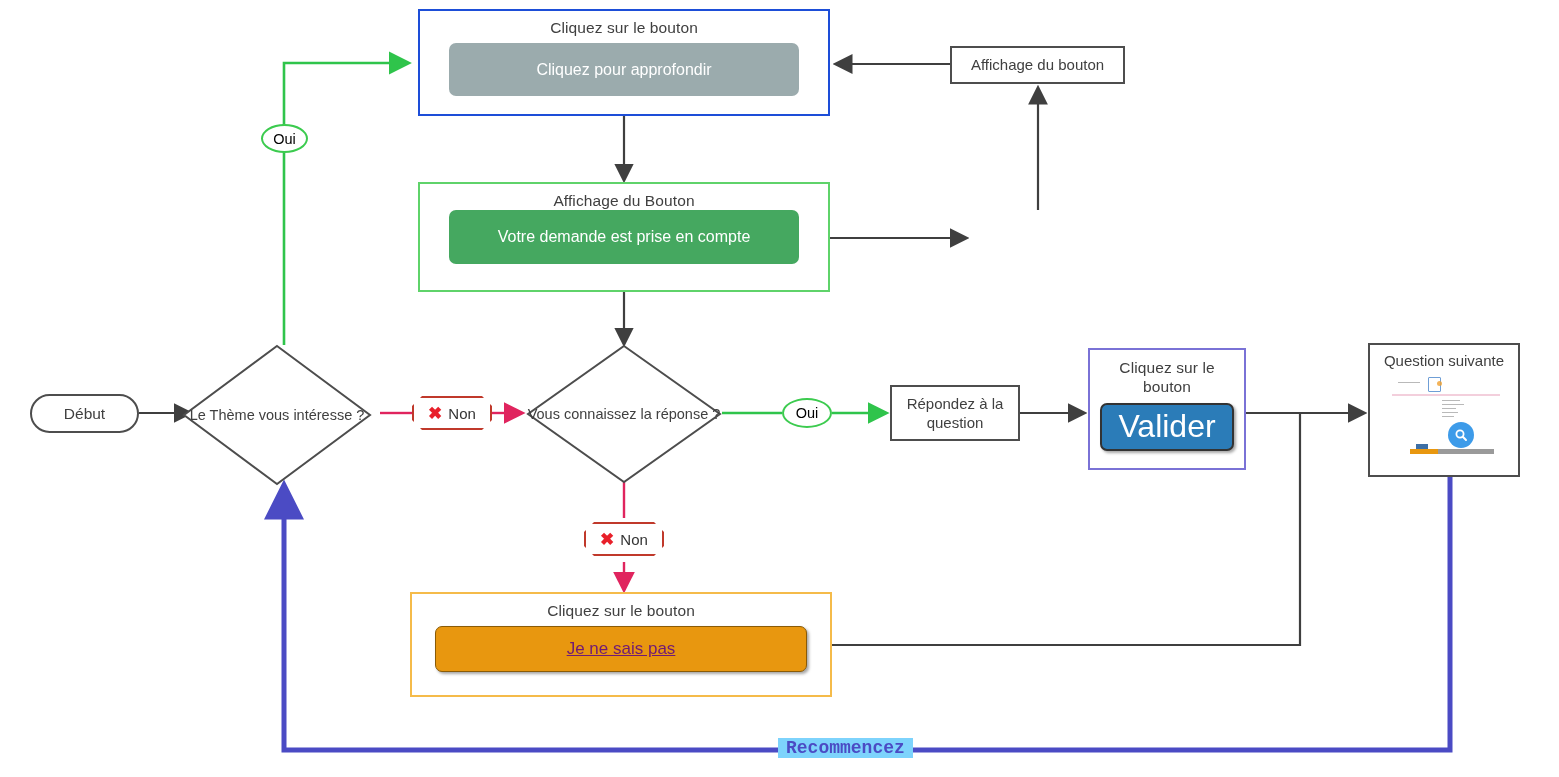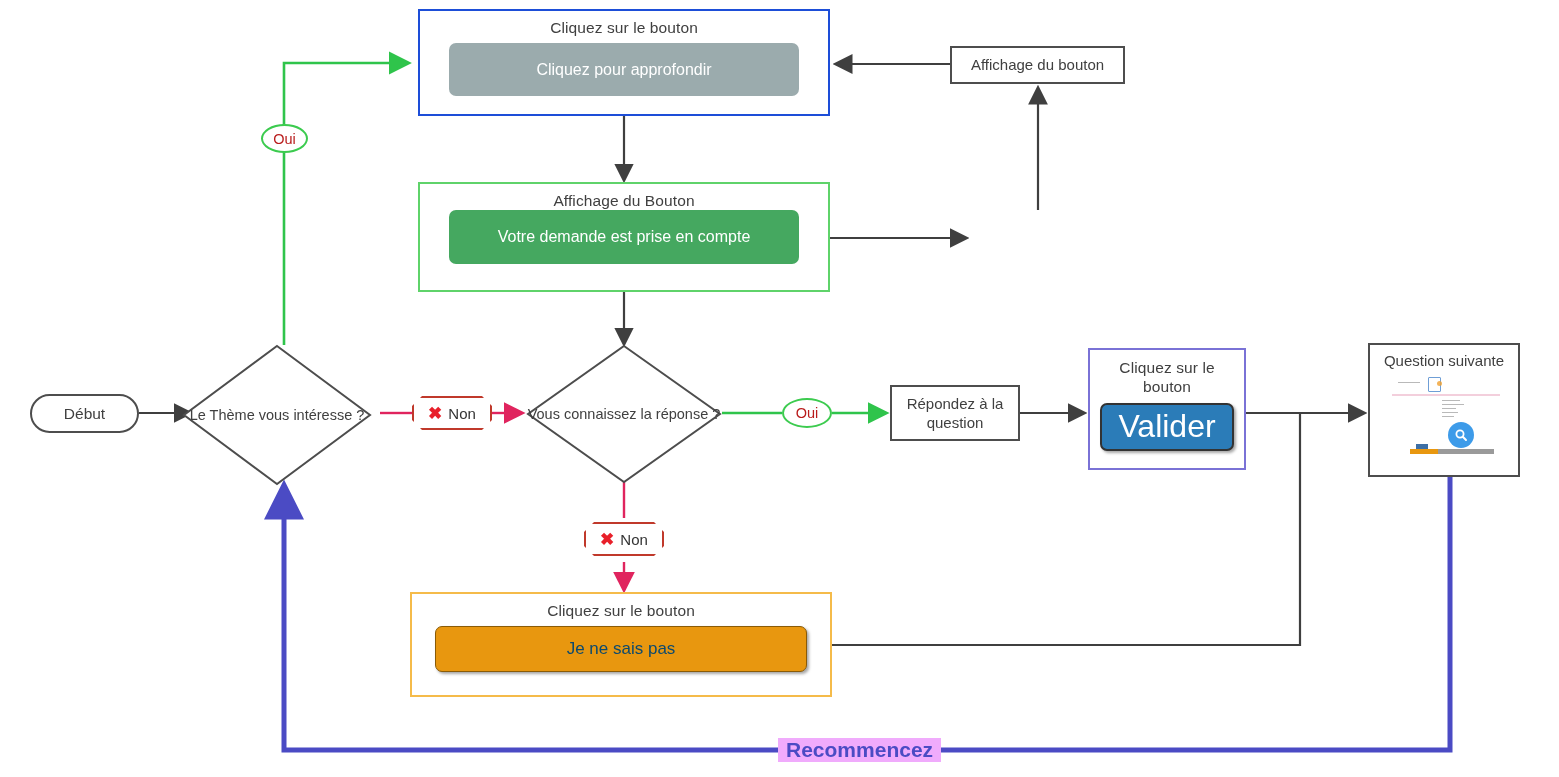--- a/index.html
+++ b/index.html
@@ -13,58 +13,58 @@
   .card{border:2px solid #1d4ed8;display:flex;flex-direction:column;align-items:center;justify-content:flex-start;}
   .card .cap{font-size:15.5px;color:#404040;margin-top:8px;letter-spacing:.1px;}
   .btn{border-radius:7px;display:flex;align-items:center;justify-content:center;font-size:16px;color:#ffffff;}
 
   .card.green{border-color:#5fd36a;}
   .card.orange{border-color:#f5bb4a;}
   .card.violet{border-color:#7a72d6;}
 
   .btn.gray{background:#9babad;}
   .btn.green{background:#45a860;}
-  .btn.orange{background:#e8970f;color:#0c4a6e;border:1px solid #8a5b07;box-shadow:2px 2px 3px rgba(0,0,0,.35);}
+  .btn.orange{background:#e8970f;color:#701a75;border:1px solid #8a5b07;box-shadow:2px 2px 3px rgba(0,0,0,.35);text-decoration:underline;}
   .btn.blue{background:#2b7cb8;border:2px solid #333;box-shadow:2px 2px 3px rgba(0,0,0,.35);}
 
   
   .rect{border:2px solid #4d4d4d;display:flex;align-items:center;justify-content:center;text-align:center;
         font-size:15px;color:#404040;line-height:1.28;}
   .rect.greenline{border-color:#7fe08a;}
 
   
   .term{border:2px solid #4d4d4d;border-radius:24px;display:flex;align-items:center;justify-content:center;
         font-size:15.5px;color:#404040;}
 
   
   .diamond{position:absolute;}
   .diamond .dlabel{position:absolute;left:0;top:0;width:100%;height:100%;display:flex;align-items:center;
         justify-content:center;text-align:center;font-size:14.5px;color:#404040;line-height:1.3;}
 
   
   .oui{border:2px solid #3ccb4f;border-radius:50%;display:flex;align-items:center;justify-content:center;
-       font-size:14.5px;color:#b91c1c;background:#fff;}
+       font-size:14.5px;color:#000000;background:#fff;}
 
   
   .non{display:flex;align-items:center;justify-content:center;gap:6px;background:#fff;
        border:2px solid #c0392b;font-size:15px;color:#333;
        clip-path:polygon(10px 0,calc(100% - 10px) 0,100% 10px,100% calc(100% - 10px),calc(100% - 10px) 100%,10px 100%,0 calc(100% - 10px),0 10px);}
   .non .x{color:#e8202a;font-size:17px;font-weight:bold;line-height:1;}
 
   
   .thumb{position:relative;width:100%;height:78px;margin-top:4px;}
   .thumb .tline{position:absolute;background:#f3cfdc;}
   .thumb .doc{position:absolute;width:11px;height:13px;border:1px solid #6f9ed6;background:#fff;border-radius:1px;}
   .thumb .doc:after{content:"";position:absolute;right:-2px;top:3px;width:5px;height:5px;background:#f0a030;border-radius:50%;opacity:.8;}
   .thumb .tx{position:absolute;background:#b9b9b9;height:1px;}
   .thumb .mag{position:absolute;width:26px;height:26px;border-radius:50%;background:#3d9be9;
        display:flex;align-items:center;justify-content:center;color:#fff;font-size:15px;}
   .thumb .bar{position:absolute;height:5px;}
 
-  .recom{position:absolute;font-size:21px;font-weight:bold;color:#4b4bc4;background:#f0abfc;padding:0 8px;}
+  .recom{position:absolute;font-size:18px;font-weight:bold;color:#4b4bc4;background:#7dd3fc;padding:0 8px;font-family:Liberation Mono, monospace;}
 </style>
 </head>
 <body>
 
 <div id="stage">
 
   <svg class="edges" viewBox="0 0 1559 777">
     <defs>
       <marker id="ah-dark" markerWidth="9" markerHeight="9" refX="7.5" refY="4.5" orient="auto">
         <path d="M0,0 L9,4.5 L0,9 z" fill="#3f3f3f"></path>

